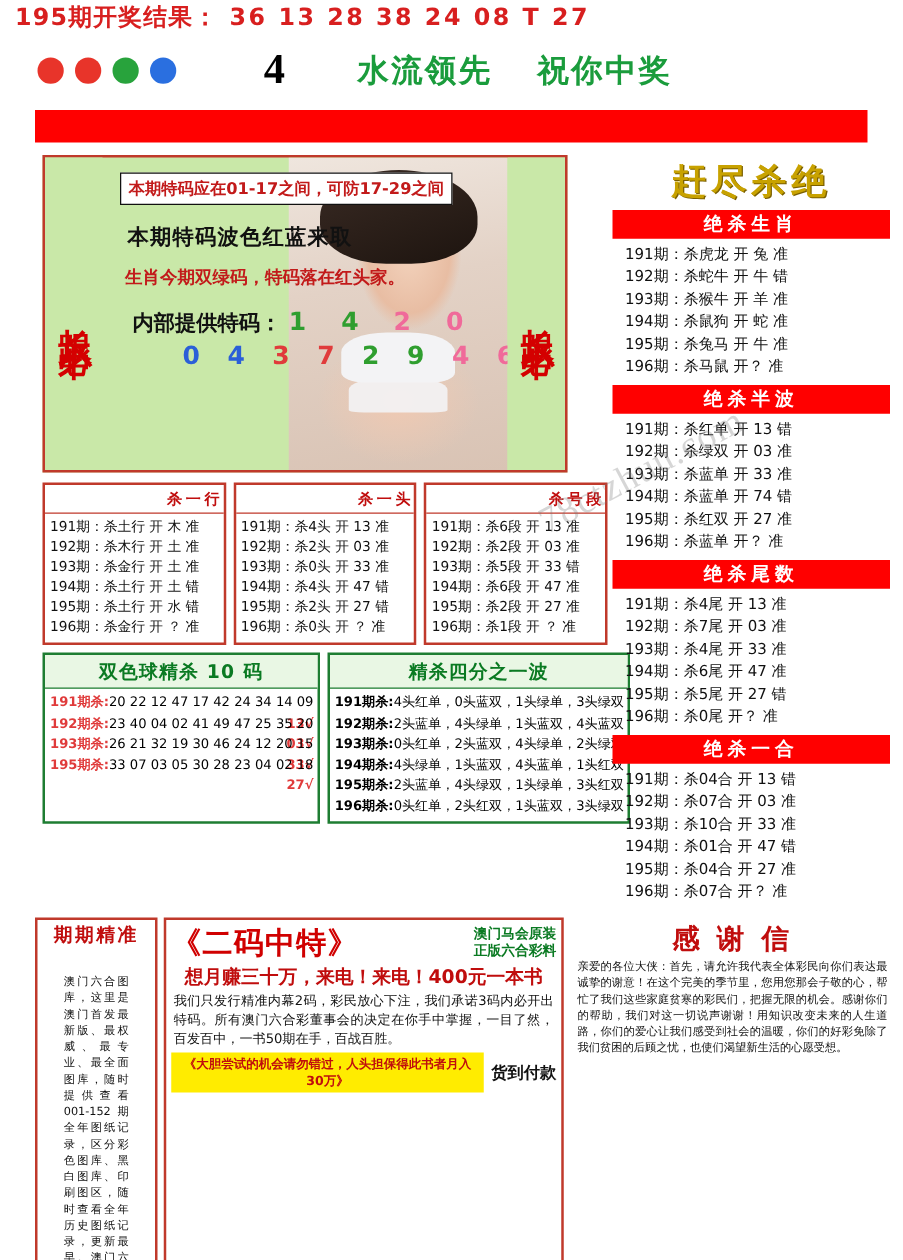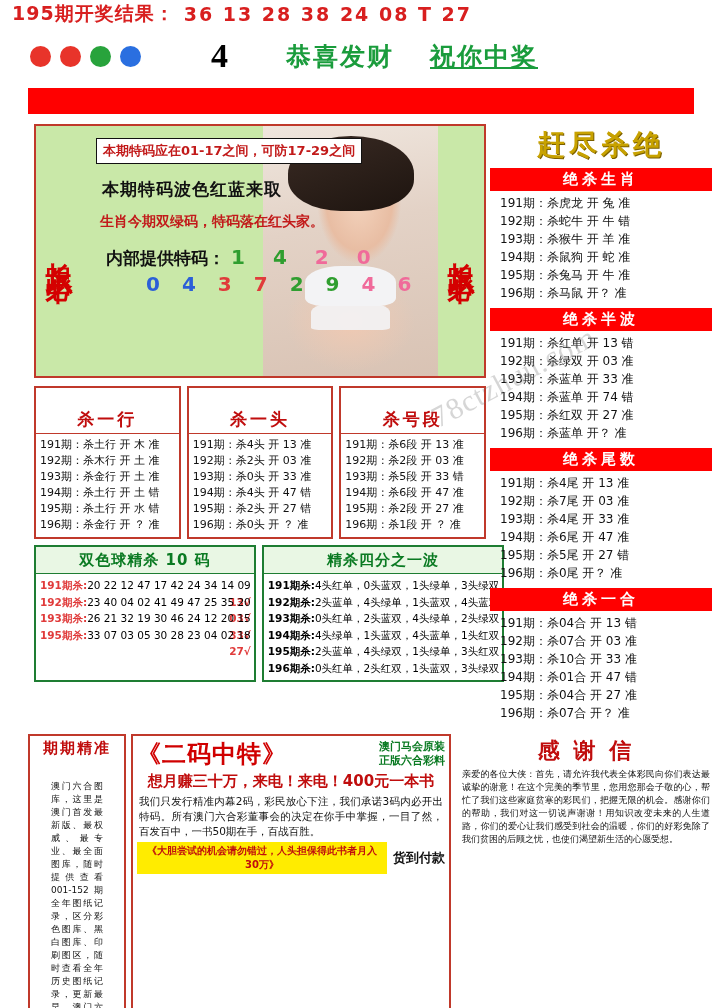--- a/index.html
+++ b/index.html
@@ -33,34 +33,34 @@
   .ball.g{background:#28a33c;}
   .ball.b{background:#2a6fe0;}
   .bignum{
     margin-left:70px;font-size:34px;font-weight:bold;color:#000;
     font-family:"Liberation Serif",serif;
   }
   .greet{
     margin-left:58px;font-size:25px;font-weight:bold;color:#1a9c3c;
     letter-spacing:2px;
   }
-  .greet2{margin-left:36px;font-size:25px;font-weight:bold;color:#1a9c3c;letter-spacing:2px;text-decoration:underline;}
+  .greet2{margin-left:36px;font-size:25px;font-weight:bold;color:#1a9c3c;letter-spacing:2px;}
 
   .redband{
     margin:4px 28px 0 28px;height:26px;background:#ff0000;
   }
 
   
   .body-wrap{display:flex;padding:6px 6px 0 6px;gap:4px;}
   .left-col{width:480px;}
   .right-col{width:222px;}
 
   
   .hero{
-    position:relative;height:254px;margin:4px 0 0 28px;width:452px;
+    position:relative;height:254px;margin:4px 0 0 28px;width:420px;
     border:2px solid #c0392b;
     background:#c9e8a8;
     display:flex;
     box-sizing:border-box;
   }
   .hero .side{
     width:46px;display:flex;align-items:center;justify-content:center;
     background:#c9e8a8;
   }
   .hero .side span{
@@ -118,22 +118,22 @@
     position:absolute;left:120px;bottom:8px;z-index:4;
     font-size:25px;font-weight:bold;color:#111;letter-spacing:4px;
   }
 
   
   .triple{display:flex;gap:6px;margin:8px 0 0 28px;width:452px;}
   .tbox{
     flex:1;border:2px solid #c0392b;background:#fff;box-sizing:border-box;
   }
   .tbox h3{
-    margin:0;text-align:center;font-size:17px;font-weight:bold;color:#c00d0d;
-    padding:20px 0 2px;letter-spacing:3px;
+    margin:0;text-align:right;font-size:12px;font-weight:bold;color:#c00d0d;
+    padding:3px 0 2px;letter-spacing:3px;
     border-bottom:1px solid #c0392b;
   }
   .tbox .rows{padding:3px 4px 4px 4px;}
   .tbox .rows div{font-size:11px;color:#111;line-height:16px;white-space:nowrap;}
 
   
   .duo{display:flex;gap:6px;margin:6px 0 0 28px;width:452px;}
   .dbox{flex:1;border:2px solid #1e7d32;background:#fff;box-sizing:border-box;}
   .dbox h3{
     margin:0;text-align:center;font-size:15px;font-weight:bold;color:#0a7a22;
@@ -205,21 +205,21 @@
   </div>
 
   <div class="secondbar">
     <div class="balls">
       <div class="ball r"></div>
       <div class="ball r"></div>
       <div class="ball g"></div>
       <div class="ball b"></div>
     </div>
     <div class="bignum">4</div>
-    <div class="greet">恭喜发财</div>
+    <div class="greet">水流领先</div>
     <div class="greet2">祝你中奖</div>
   </div>
 
   <div class="redband"></div>
 
   <div class="body-wrap">
     <div class="left-col">
 
       <div class="hero">
         <div class="side">

